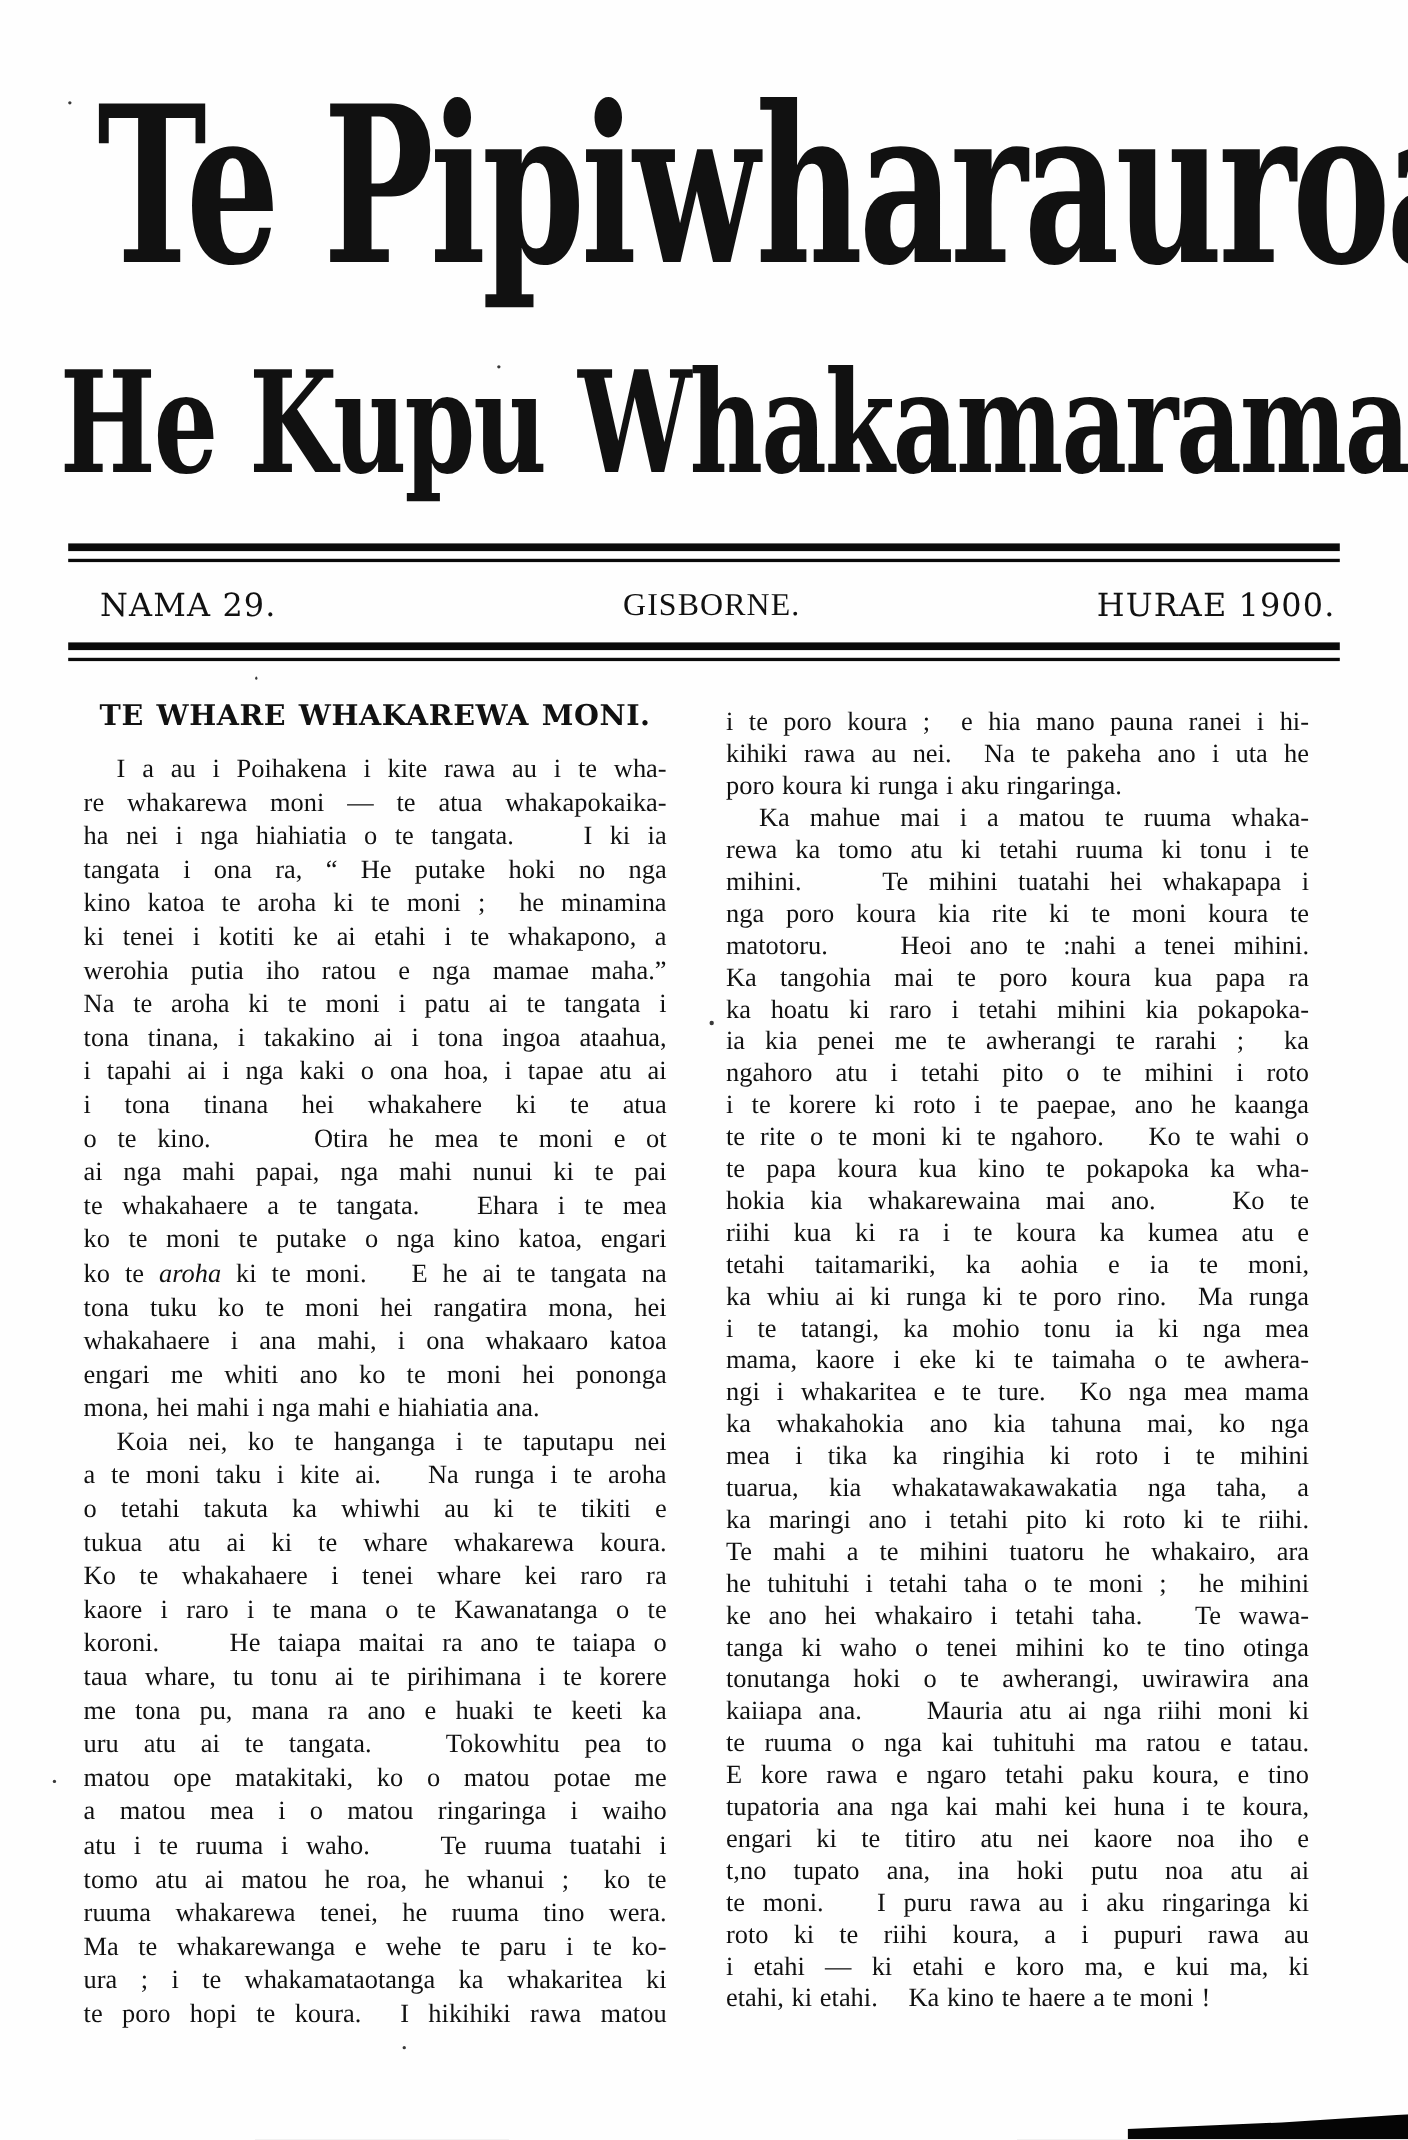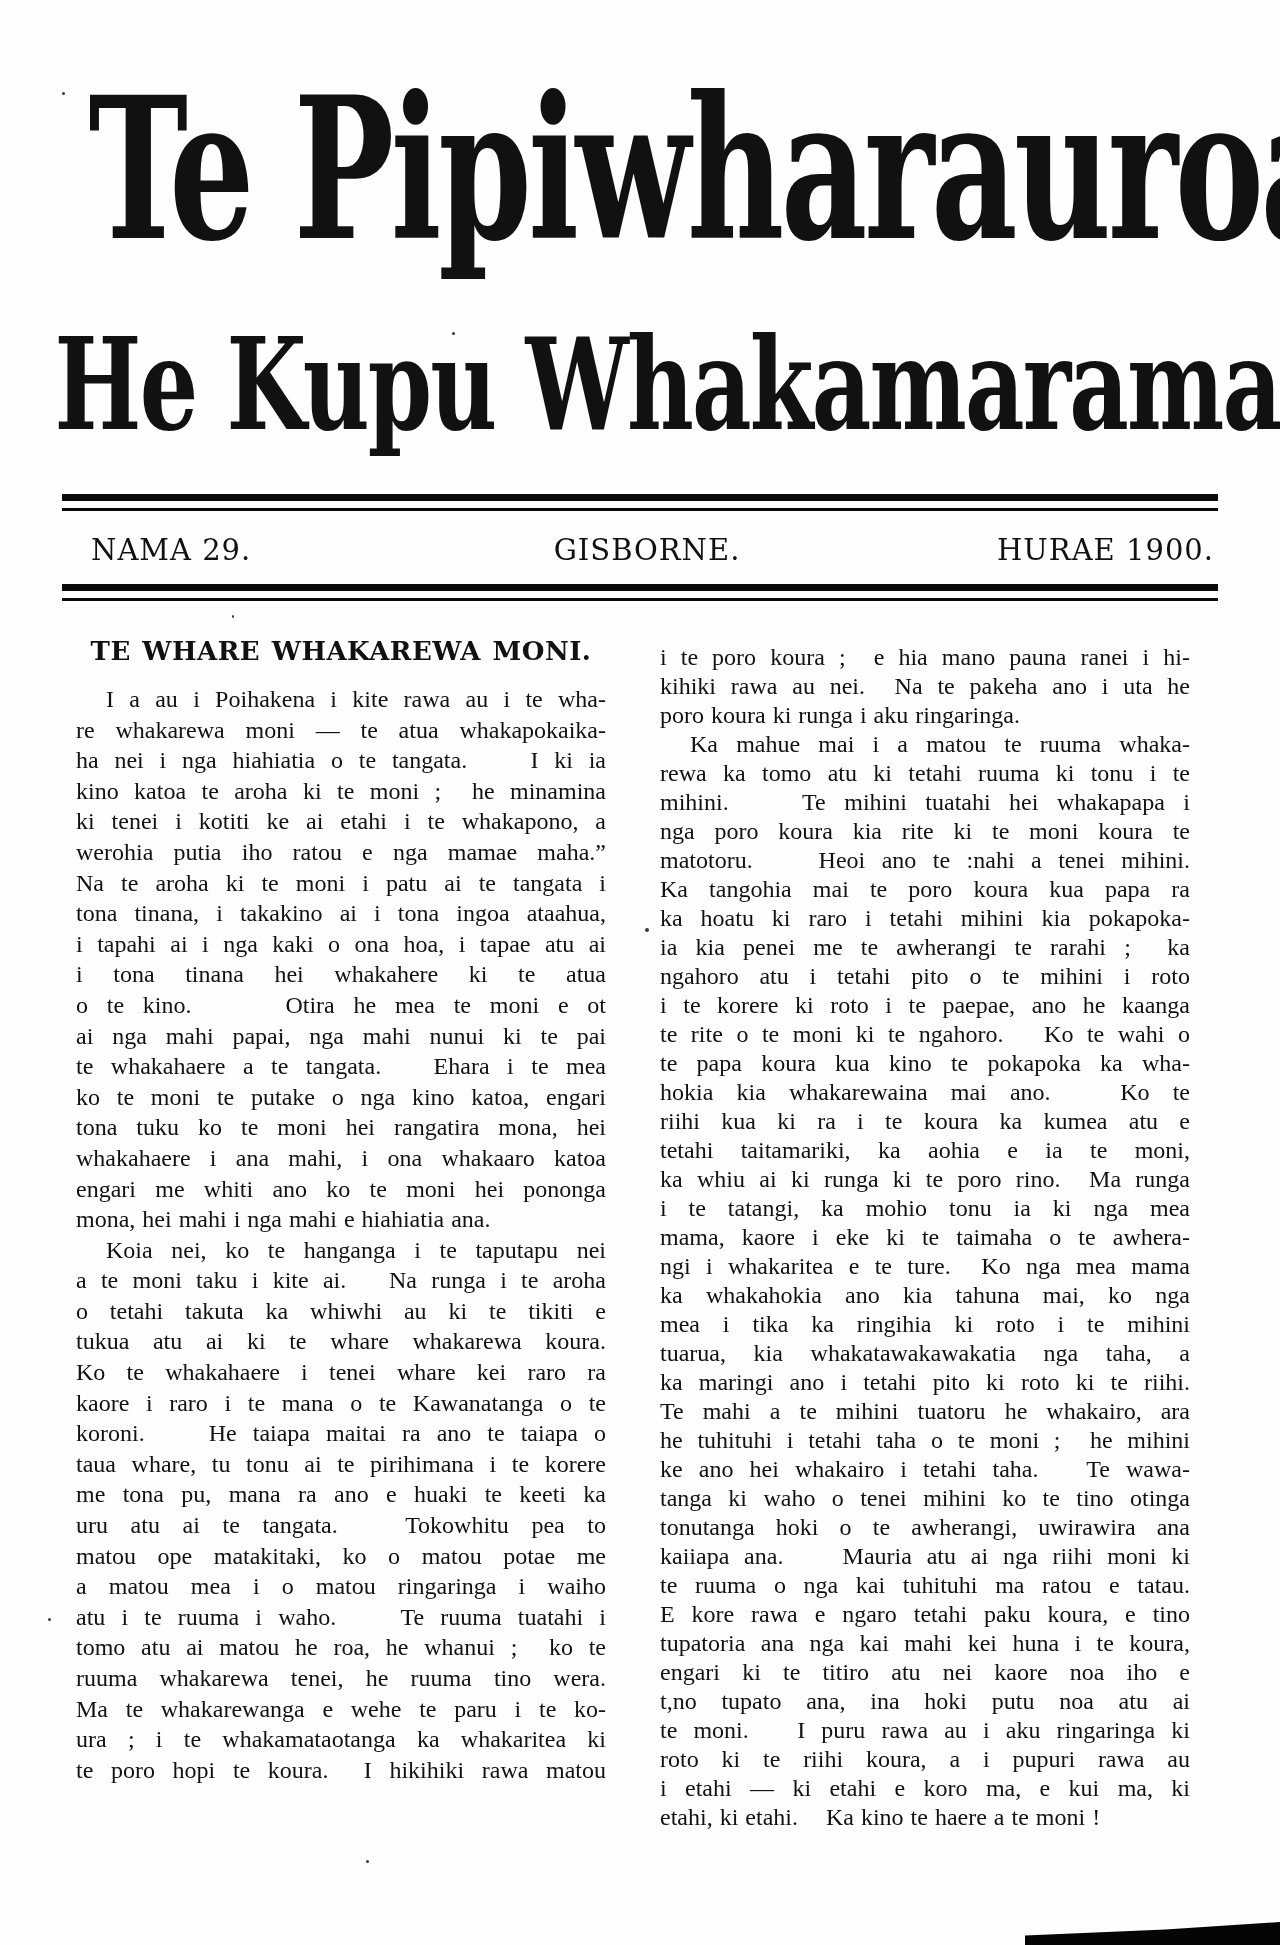--- a/index.html
+++ b/index.html
@@ -45,21 +45,21 @@
   
   .issue-row{
     position:relative;
     margin:20px 64px 0 89px;
     height:38px;
     font-family:"DejaVu Serif", serif;
     font-size:29px; line-height:38px;
     letter-spacing:1px;
   }
   .issue-left{ position:absolute; left:2px; }
-  .issue-center{ position:absolute; left:494px; transform:translateX(-50%); left:558px; }
+  .issue-center{ position:absolute; left:494px; transform:translateX(-50%); left:558px;font-family:Liberation Serif, serif; }
   .issue-right{ position:absolute; right:2px; }
   
   .columns{
     display:flex;
     margin:32px 90px 0 76px;
     gap:54px;
   }
   .col{ width:530px; }
   .col-right{ padding-top:10px; }
   .col-left{ --lh:30.6px; }
@@ -122,31 +122,33 @@
     <div class="thin"></div>
   </div>
 
   <main class="columns">
     <section class="col col-left">
         <h3 class="article-heading">TE WHARE WHAKAREWA MONI.</h3>
         <div class="para">
           <div class="line first-indent">I a au i Poihakena i kite rawa au i te wha-</div>
           <div class="line">re whakarewa moni — te atua whakapokaika-</div>
           <div class="line">ha nei i nga hiahiatia o te tangata.    I ki ia</div>
+          <div class="line">tangata i ona ra, “ He putake hoki no nga</div>
           <div class="line">kino katoa te aroha ki te moni ;  he minamina</div>
           <div class="line">ki tenei i kotiti ke ai etahi i te whakapono, a</div>
           <div class="line">werohia putia iho ratou e nga mamae maha.”</div>
           <div class="line">Na te aroha ki te moni i patu ai te tangata i</div>
           <div class="line">tona tinana, i takakino ai i tona ingoa ataahua,</div>
           <div class="line">i tapahi ai i nga kaki o ona hoa, i tapae atu ai</div>
           <div class="line">i tona tinana hei whakahere ki te atua</div>
           <div class="line">o te kino.     Otira he mea te moni e ot</div>
           <div class="line">ai nga mahi papai, nga mahi nunui ki te pai</div>
           <div class="line">te whakahaere a te tangata.   Ehara i te mea</div>
           <div class="line">ko te moni te putake o nga kino katoa, engari</div>
+          <div class="line">ko te <i>aroha</i> ki te moni.   E he ai te tangata na</div>
           <div class="line">tona tuku ko te moni hei rangatira mona, hei</div>
           <div class="line">whakahaere i ana mahi, i ona whakaaro katoa</div>
           <div class="line">engari me whiti ano ko te moni hei pononga</div>
           <div class="line para-end">mona, hei mahi i nga mahi e hiahiatia ana.</div>
         </div>
         <div class="para">
           <div class="line first-indent">Koia nei, ko te hanganga i te taputapu nei</div>
           <div class="line">a te moni taku i kite ai.   Na runga i te aroha</div>
           <div class="line">o tetahi takuta ka whiwhi au ki te tikiti e</div>
           <div class="line">tukua atu ai ki te whare whakarewa koura.</div>

